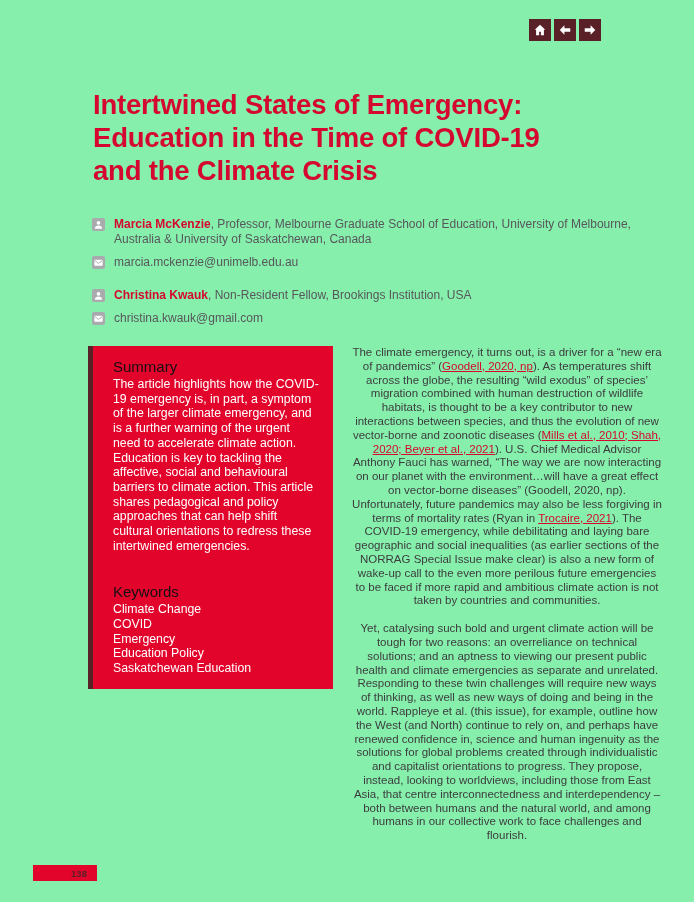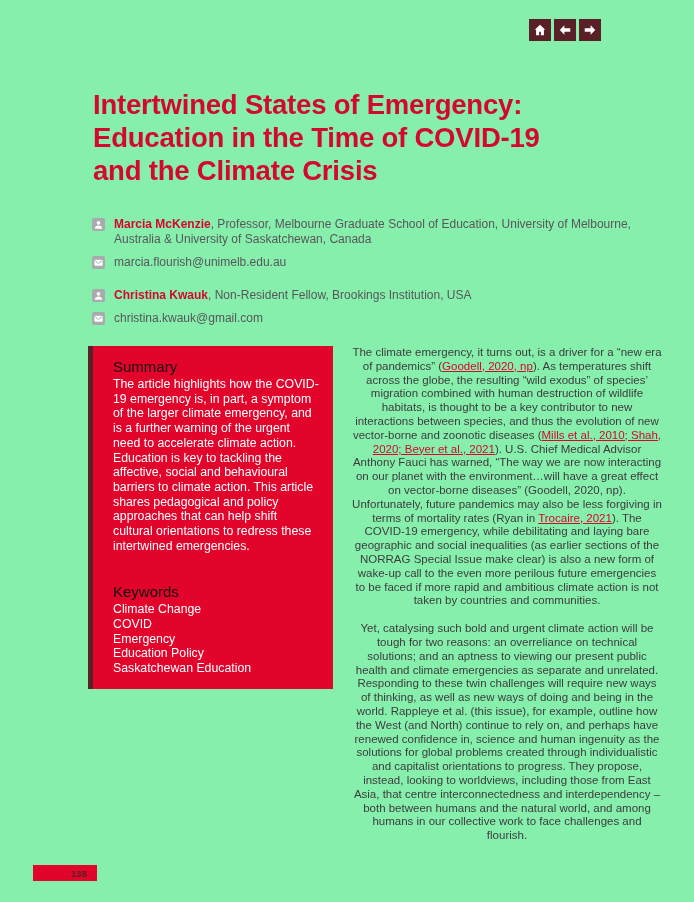--- a/index.html
+++ b/index.html
@@ -112,21 +112,21 @@
       </span>
       <p class="a-text"><span class="a-name">Marcia McKenzie</span><span>, Professor, Melbourne Graduate School of Education, University of Melbourne, Australia &amp; University of Saskatchewan, Canada</span></p>
     </div>
     <div class="a-row">
       <span class="sq-icon">
         <svg viewBox="0 0 24 24">
             <rect x="3" y="6" width="18" height="13" rx="1.5" fill="#ffffff"></rect>
             <path d="M3.5 7.5 12 14l8.5-6.5" stroke="#a8aaad" stroke-width="2" fill="none"></path>
           </svg>
       </span>
-      <a class="a-email">marcia.flourish@unimelb.edu.au</a>
+      <a class="a-email">marcia.mckenzie@unimelb.edu.au</a>
     </div>
 
     <div class="a-row gap-top">
       <span class="sq-icon">
         <svg viewBox="0 0 24 24">
             <circle cx="12" cy="8.5" r="4" fill="#ffffff"></circle>
             <path d="M4 21c0-4.5 3.6-7 8-7s8 2.5 8 7z" fill="#ffffff"></path>
           </svg>
       </span>
       <p class="a-text"><span class="a-name">Christina Kwauk</span><span>, Non-Resident Fellow, Brookings Institution, USA</span></p>

